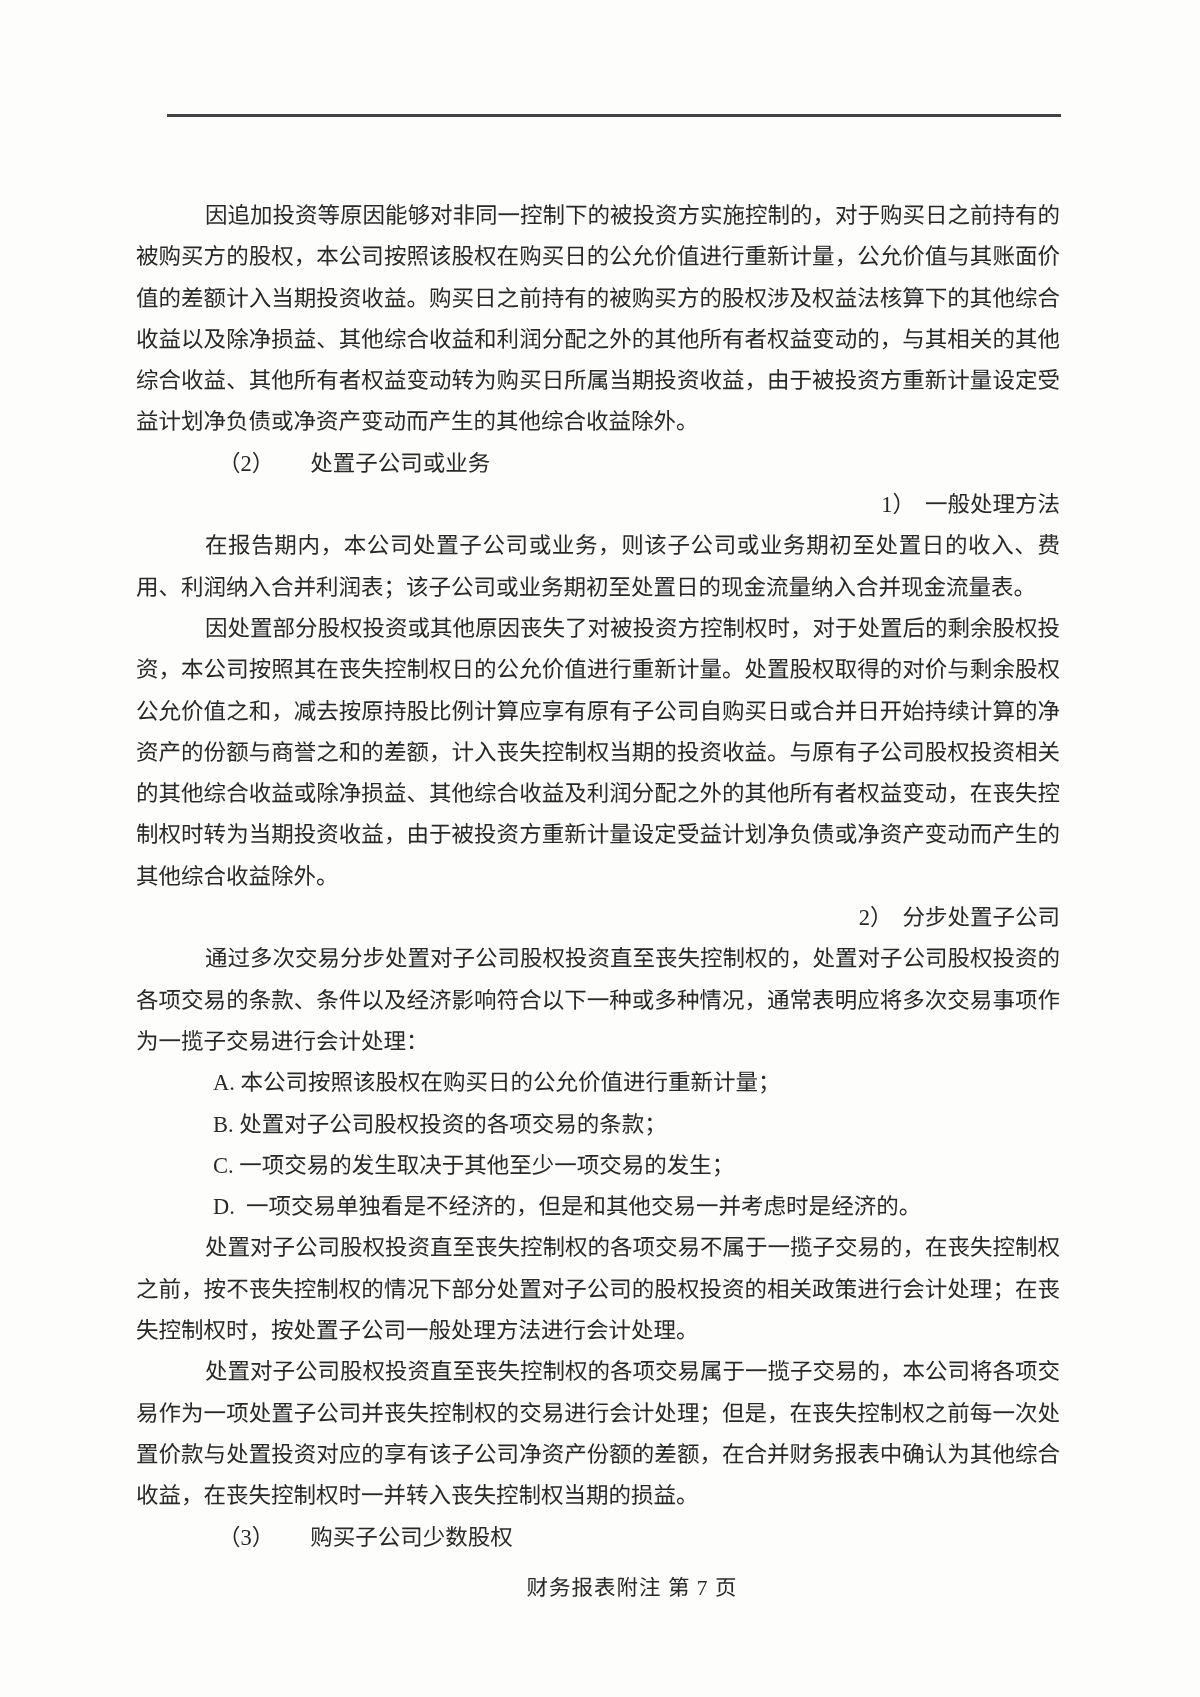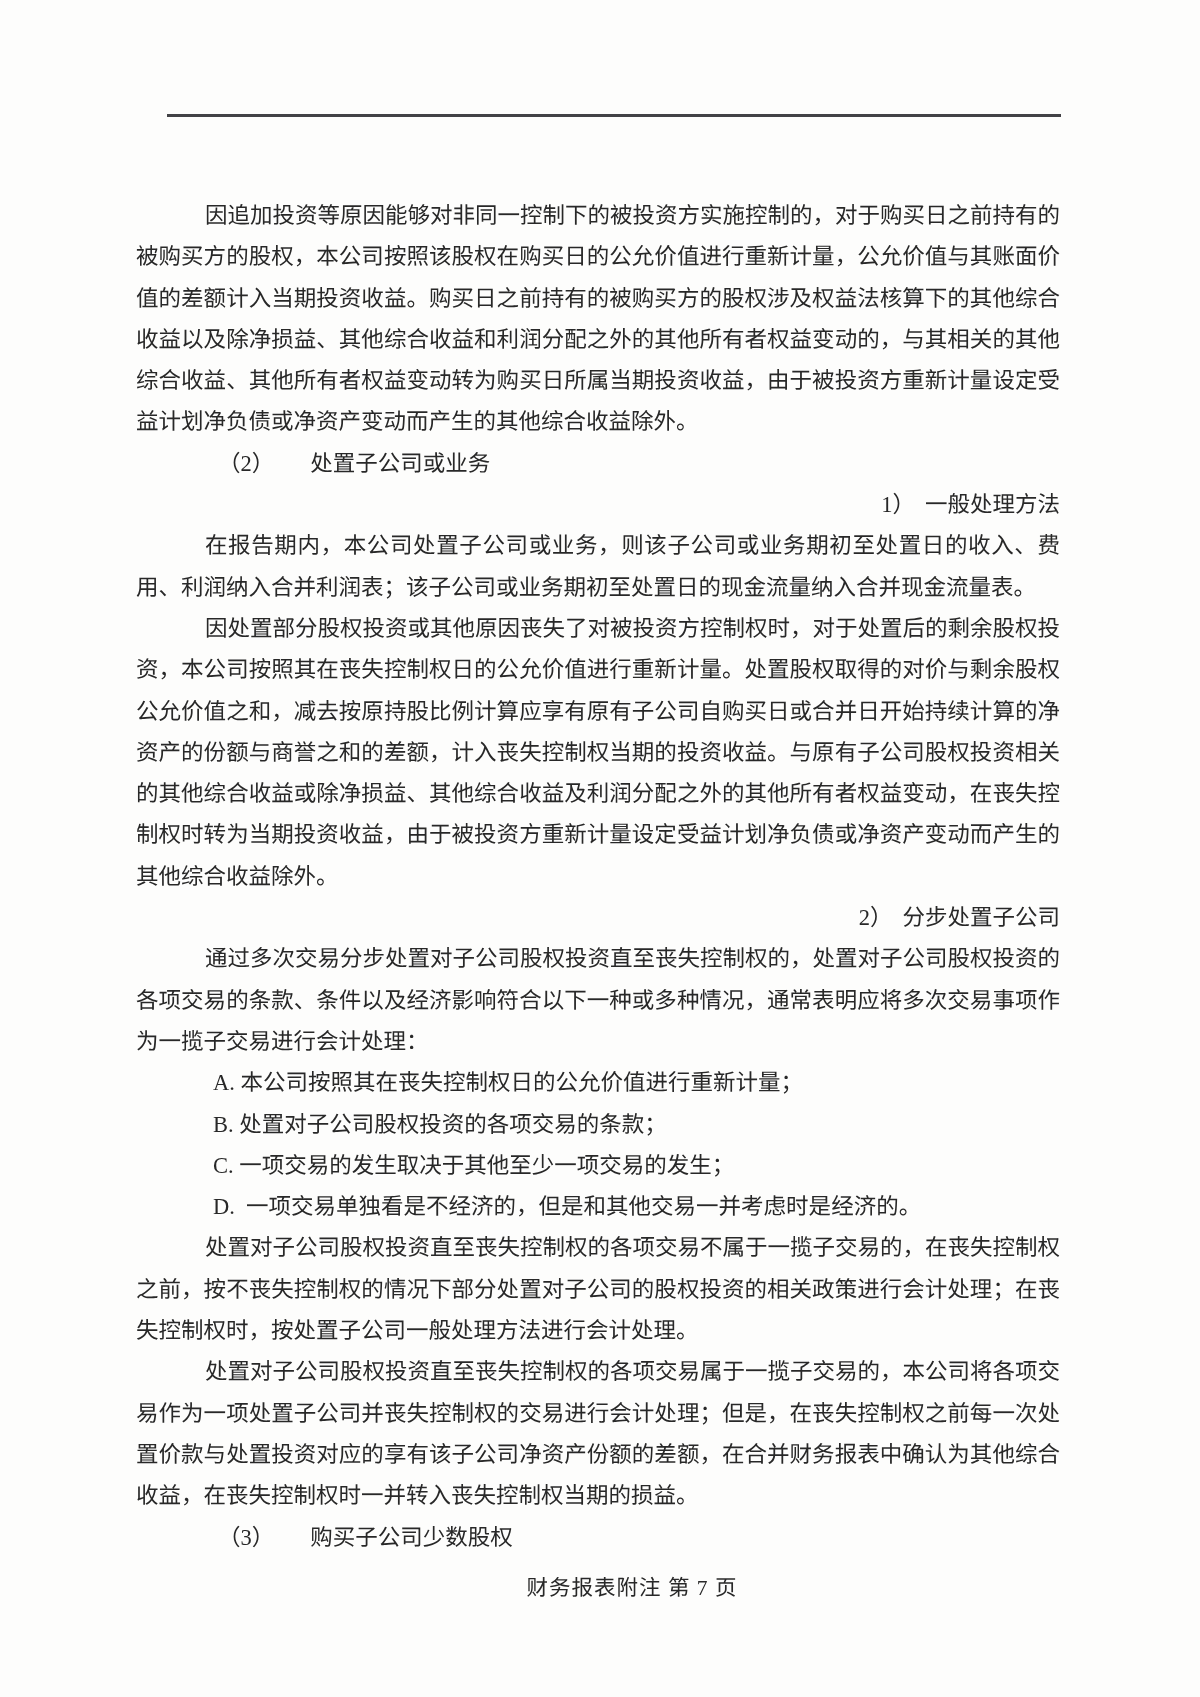--- a/index.html
+++ b/index.html
@@ -95,21 +95,21 @@
     <p class="heading-l2"><span class="h-num">1）</span><span class="h-title">一般处理方法</span></p>
 
     <p class="para">在报告期内，本公司处置子公司或业务，则该子公司或业务期初至处置日的收入、费用、利润纳入合并利润表；该子公司或业务期初至处置日的现金流量纳入合并现金流量表。</p>
 
     <p class="para">因处置部分股权投资或其他原因丧失了对被投资方控制权时，对于处置后的剩余股权投资，本公司按照其在丧失控制权日的公允价值进行重新计量。处置股权取得的对价与剩余股权公允价值之和，减去按原持股比例计算应享有原有子公司自购买日或合并日开始持续计算的净资产的份额与商誉之和的差额，计入丧失控制权当期的投资收益。与原有子公司股权投资相关的其他综合收益或除净损益、其他综合收益及利润分配之外的其他所有者权益变动，在丧失控制权时转为当期投资收益，由于被投资方重新计量设定受益计划净负债或净资产变动而产生的其他综合收益除外。</p>
 
     <p class="heading-l2"><span class="h-num">2）</span><span class="h-title">分步处置子公司</span></p>
 
     <p class="para">通过多次交易分步处置对子公司股权投资直至丧失控制权的，处置对子公司股权投资的各项交易的条款、条件以及经济影响符合以下一种或多种情况，通常表明应将多次交易事项作为一揽子交易进行会计处理：</p>
 
-    <p class="list-item">A. 本公司按照其在丧失控制权日的公允价值进行重新计量；</p>
+    <p class="list-item">A. 本公司按照该股权在购买日的公允价值进行重新计量；</p>
     <p class="list-item">B. 处置对子公司股权投资的各项交易的条款；</p>
     <p class="list-item">C. 一项交易的发生取决于其他至少一项交易的发生；</p>
     <p class="list-item">D.  一项交易单独看是不经济的，但是和其他交易一并考虑时是经济的。</p>
 
     <p class="para">处置对子公司股权投资直至丧失控制权的各项交易不属于一揽子交易的，在丧失控制权之前，按不丧失控制权的情况下部分处置对子公司的股权投资的相关政策进行会计处理；在丧失控制权时，按处置子公司一般处理方法进行会计处理。</p>
 
     <p class="para">处置对子公司股权投资直至丧失控制权的各项交易属于一揽子交易的，本公司将各项交易作为一项处置子公司并丧失控制权的交易进行会计处理；但是，在丧失控制权之前每一次处置价款与处置投资对应的享有该子公司净资产份额的差额，在合并财务报表中确认为其他综合收益，在丧失控制权时一并转入丧失控制权当期的损益。</p>
 
     <p class="heading-l1"><span class="h-num">（3）</span><span class="h-title">购买子公司少数股权</span></p>
 

